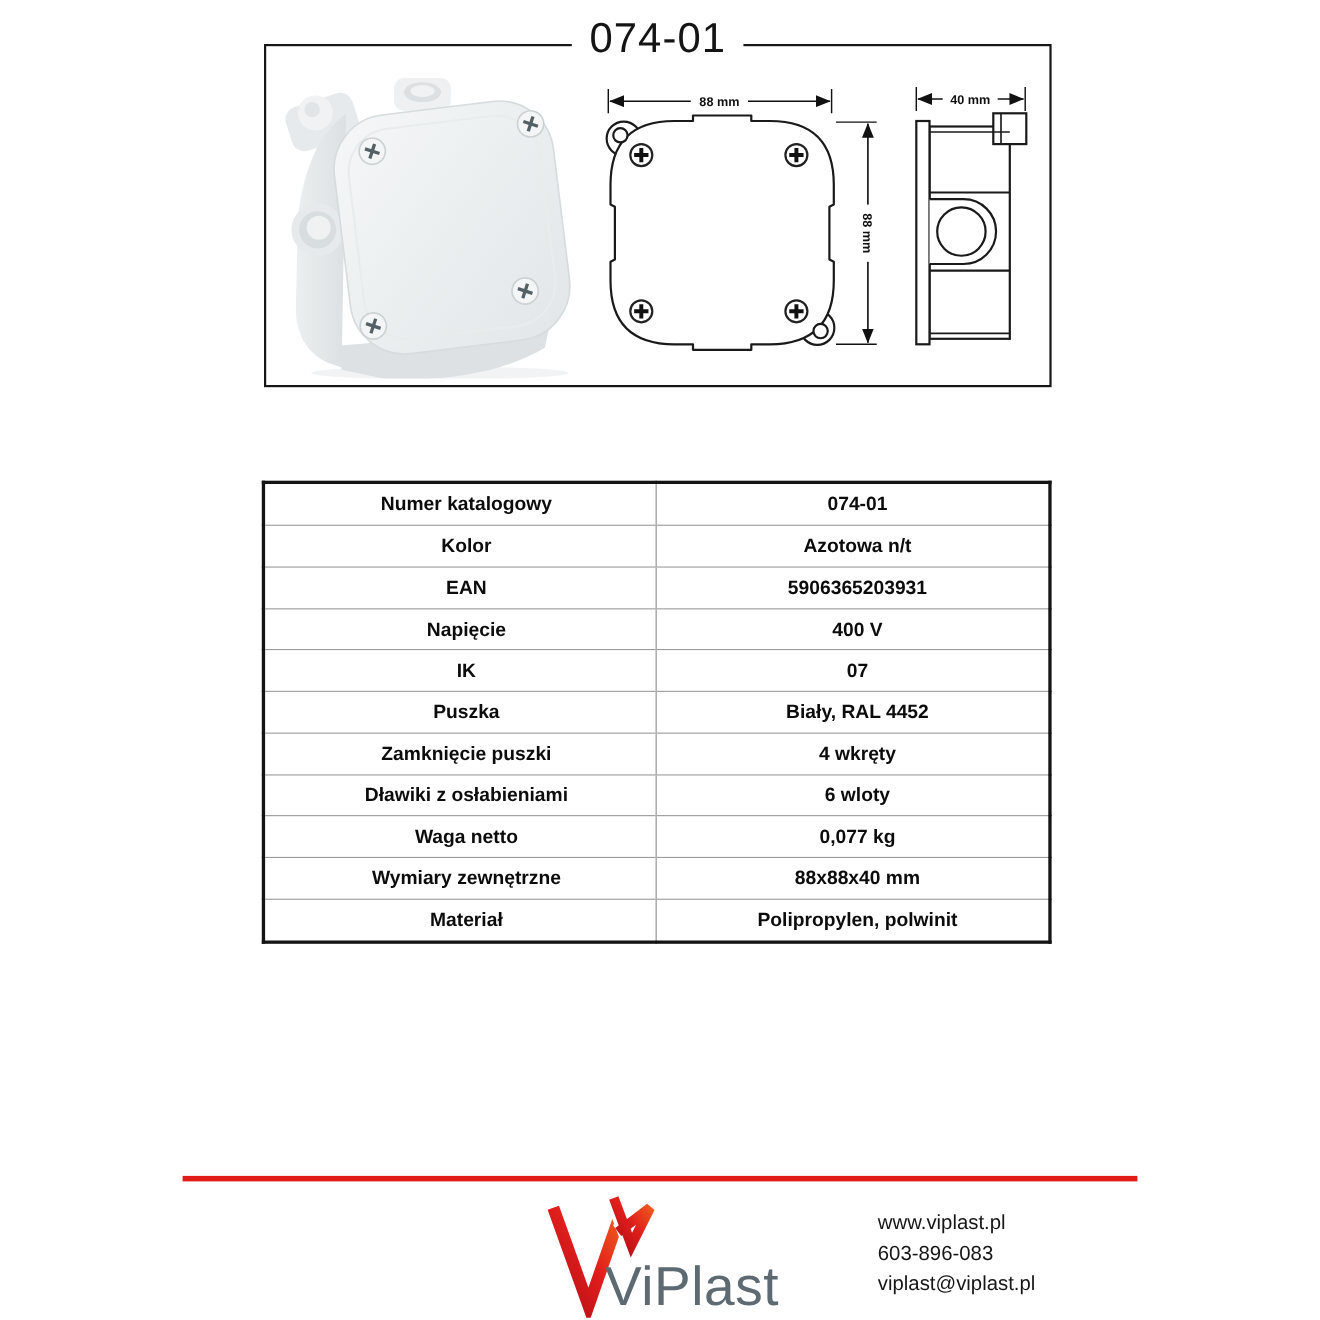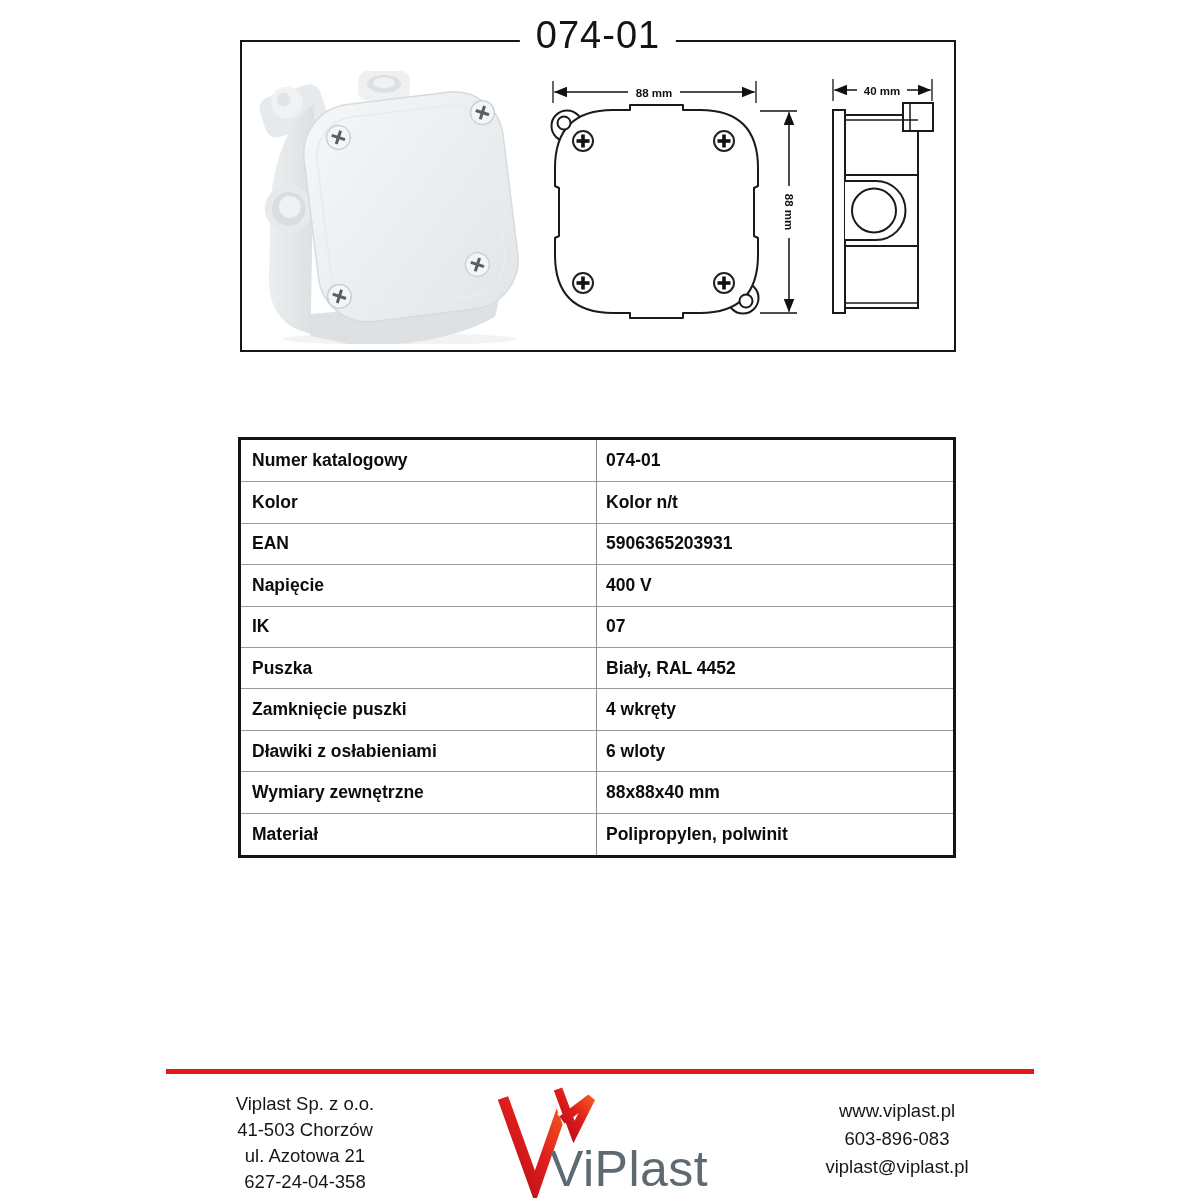--- a/index.html
+++ b/index.html
@@ -21,37 +21,38 @@
   .photo     { position:absolute; left:6px;  top:16px; width:292px; height:286px; }
   .drawings  { position:absolute; left:298px; top:26px; width:415px; height:276px; }
   .dim-label { font-family:"Liberation Sans",sans-serif; font-size:11.5px; font-weight:bold; fill:#111; }
 
   
   .spec-table {
     position:absolute; left:238px; top:437px; width:718px; height:421px;
     border-collapse:collapse; table-layout:fixed;
     font-size:17.5px; font-weight:bold; color:#0c0c0c;
     border:3px solid #141414;
+    text-align:center;
   }
   .spec-table td { border-top:1px solid #9a9a9a; vertical-align:middle; padding:0; }
   .spec-table tr:first-child td { border-top:none; }
   .spec-table td.lbl { width:344px; border-right:1px solid #8d8d8d; padding-left:11px; }
   .spec-table td.val { padding-left:9px; }
 
   
   .footer-rule {
     position:absolute; left:166px; top:1069px; width:868px; height:5px;
     background:#e31b17;
   }
   .company {
     position:absolute; left:205px; top:1091px; width:200px; text-align:center;
     font-size:18.5px; line-height:26px; color:#161616;
   }
   .contact {
-    position:absolute; left:798px; top:1097px; width:198px; text-align:center;
+    position:absolute; left:798px; top:1097px; width:198px; text-align:left;
     font-size:18.5px; line-height:28px; color:#161616;
   }
   .logo { position:absolute; left:490px; top:1084px; width:226px; height:114px; }
   .logo-text {
     font-family:"Liberation Sans",sans-serif; font-size:50px; font-weight:400;
     letter-spacing:0.5px; fill:#5d6a71;
   }
 </style>
 </head>
 <body>
@@ -215,21 +216,21 @@
   </div>
 
   <table class="spec-table">
     <tbody>
       <tr>
           <td class="lbl">Numer katalogowy</td>
           <td class="val">074-01</td>
         </tr>
       <tr>
           <td class="lbl">Kolor</td>
-          <td class="val">Kolor n/t</td>
+          <td class="val">Azotowa n/t</td>
         </tr>
       <tr>
           <td class="lbl">EAN</td>
           <td class="val">5906365203931</td>
         </tr>
       <tr>
           <td class="lbl">Napięcie</td>
           <td class="val">400 V</td>
         </tr>
       <tr>
@@ -242,38 +243,36 @@
         </tr>
       <tr>
           <td class="lbl">Zamknięcie puszki</td>
           <td class="val">4 wkręty</td>
         </tr>
       <tr>
           <td class="lbl">Dławiki z osłabieniami</td>
           <td class="val">6 wloty</td>
         </tr>
       <tr>
+          <td class="lbl">Waga netto</td>
+          <td class="val">0,077 kg</td>
+        </tr>
+      <tr>
           <td class="lbl">Wymiary zewnętrzne</td>
           <td class="val">88x88x40 mm</td>
         </tr>
       <tr>
           <td class="lbl">Materiał</td>
           <td class="val">Polipropylen, polwinit</td>
         </tr>
     </tbody>
   </table>
 
   <div class="footer-rule"></div>
 
-  <div class="company">
-    <div>Viplast Sp. z o.o.</div>
-    <div>41-503 Chorzów</div>
-    <div>ul. Azotowa 21</div>
-    <div>627-24-04-358</div>
-  </div>
 
   <svg class="logo" viewBox="0 0 226 114">
     <defs>
       <linearGradient id="vgrad" x1="0" y1="1" x2="1" y2="0">
         <stop offset="0" stop-color="#b30d15"></stop>
         <stop offset="0.5" stop-color="#e01e1c"></stop>
         <stop offset="1" stop-color="#f3641e"></stop>
       </linearGradient>
     </defs>
     <g>

